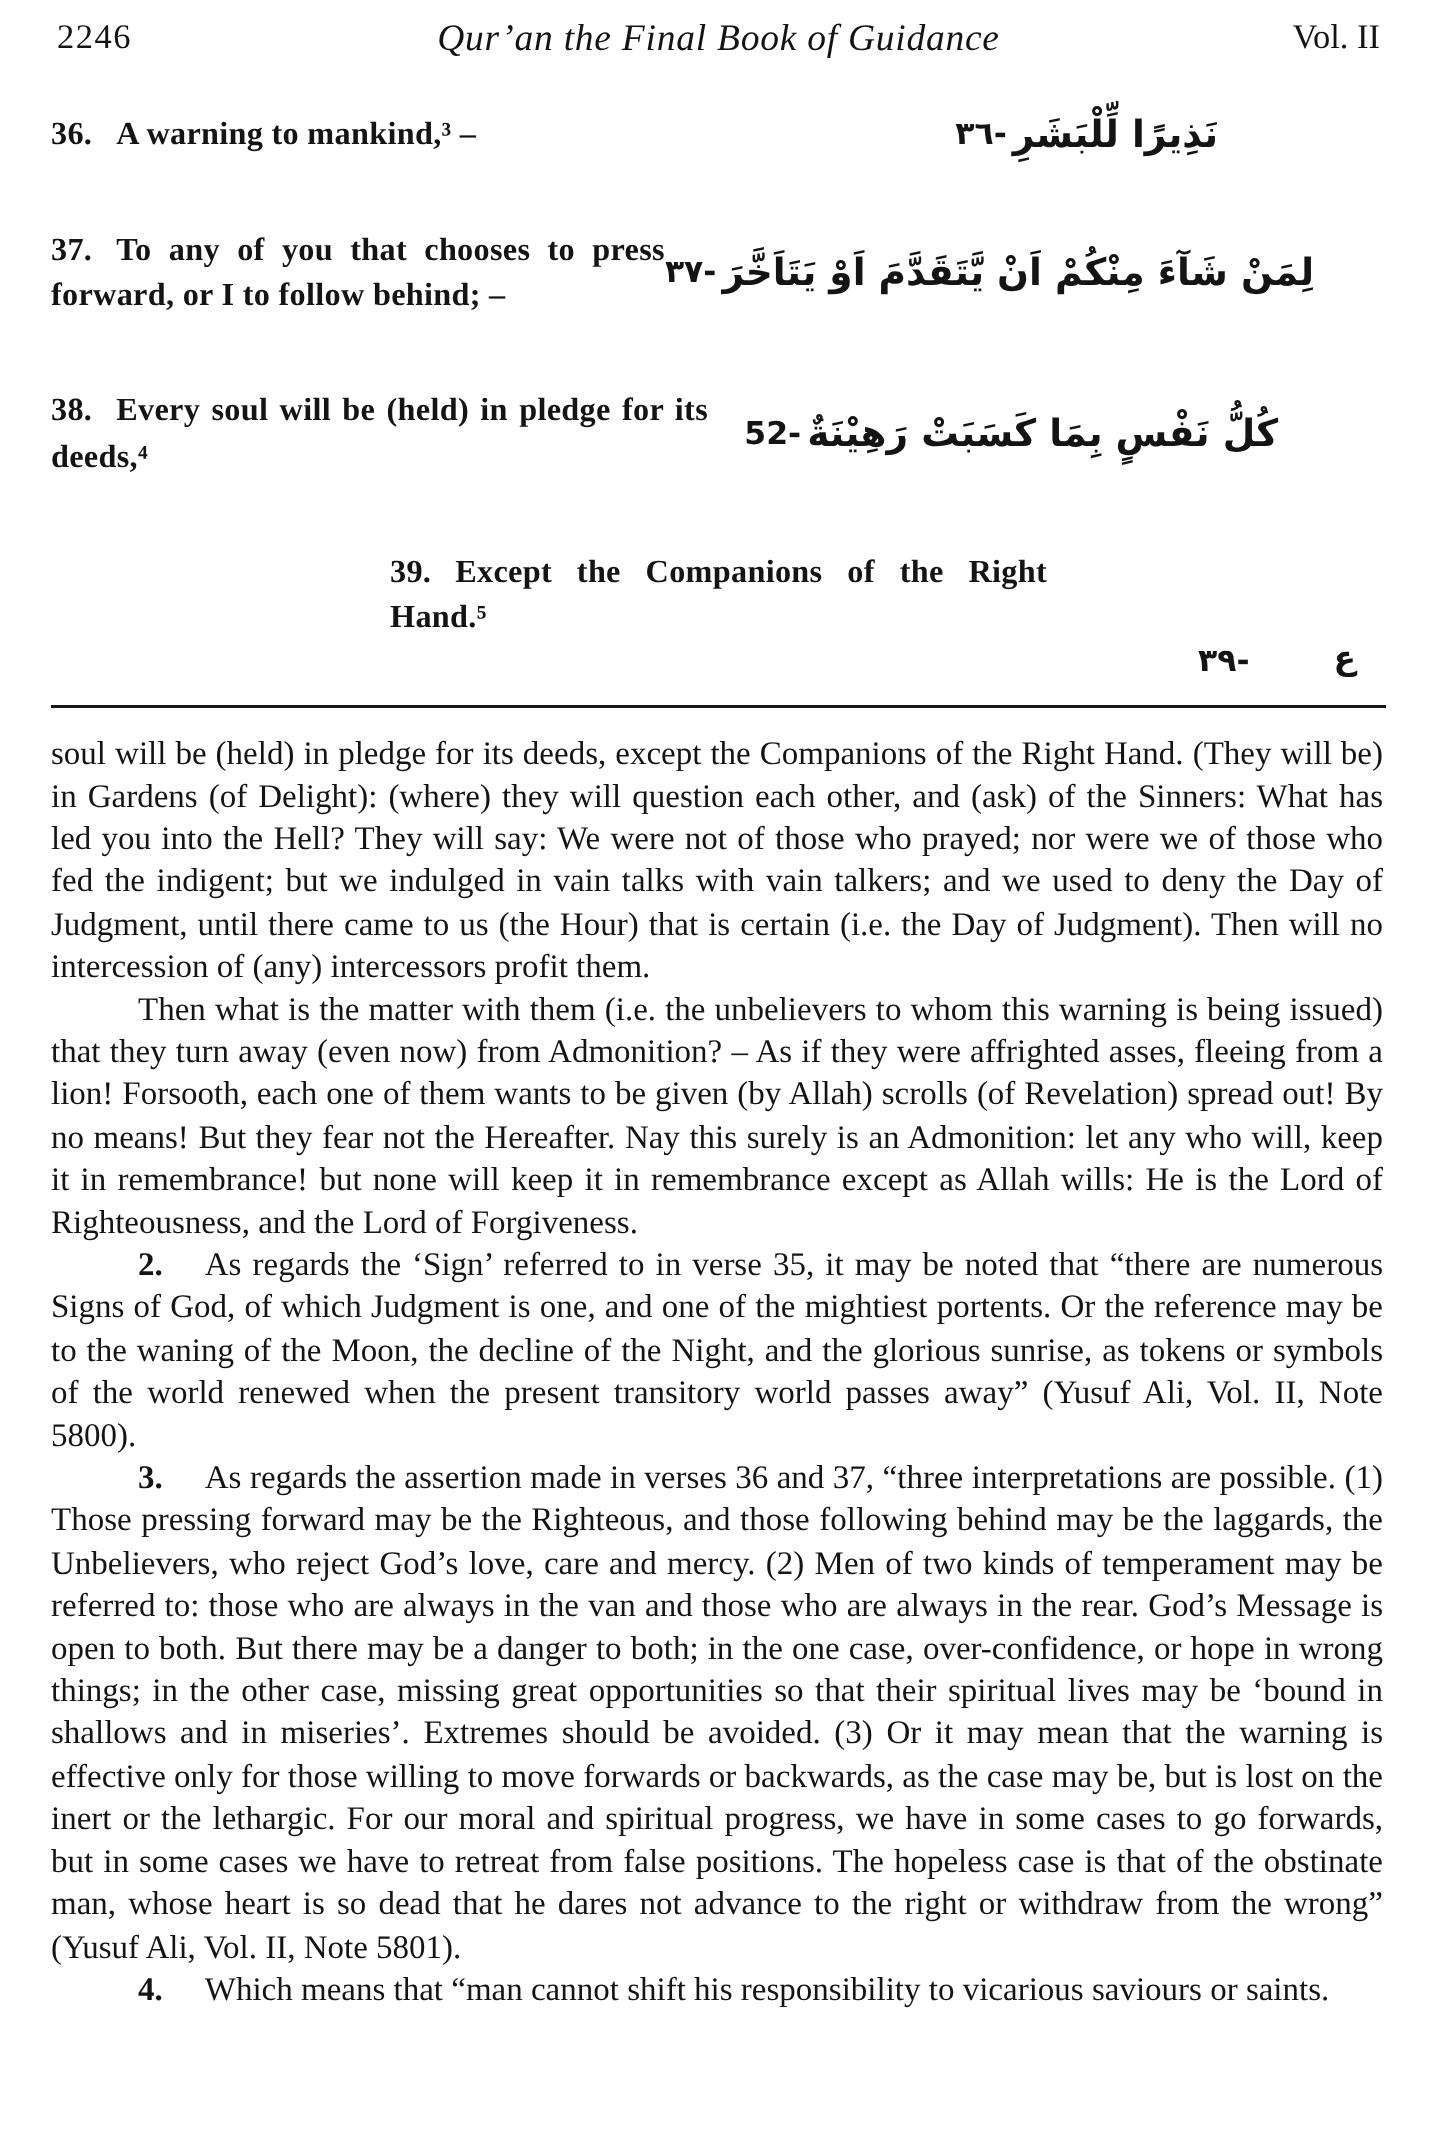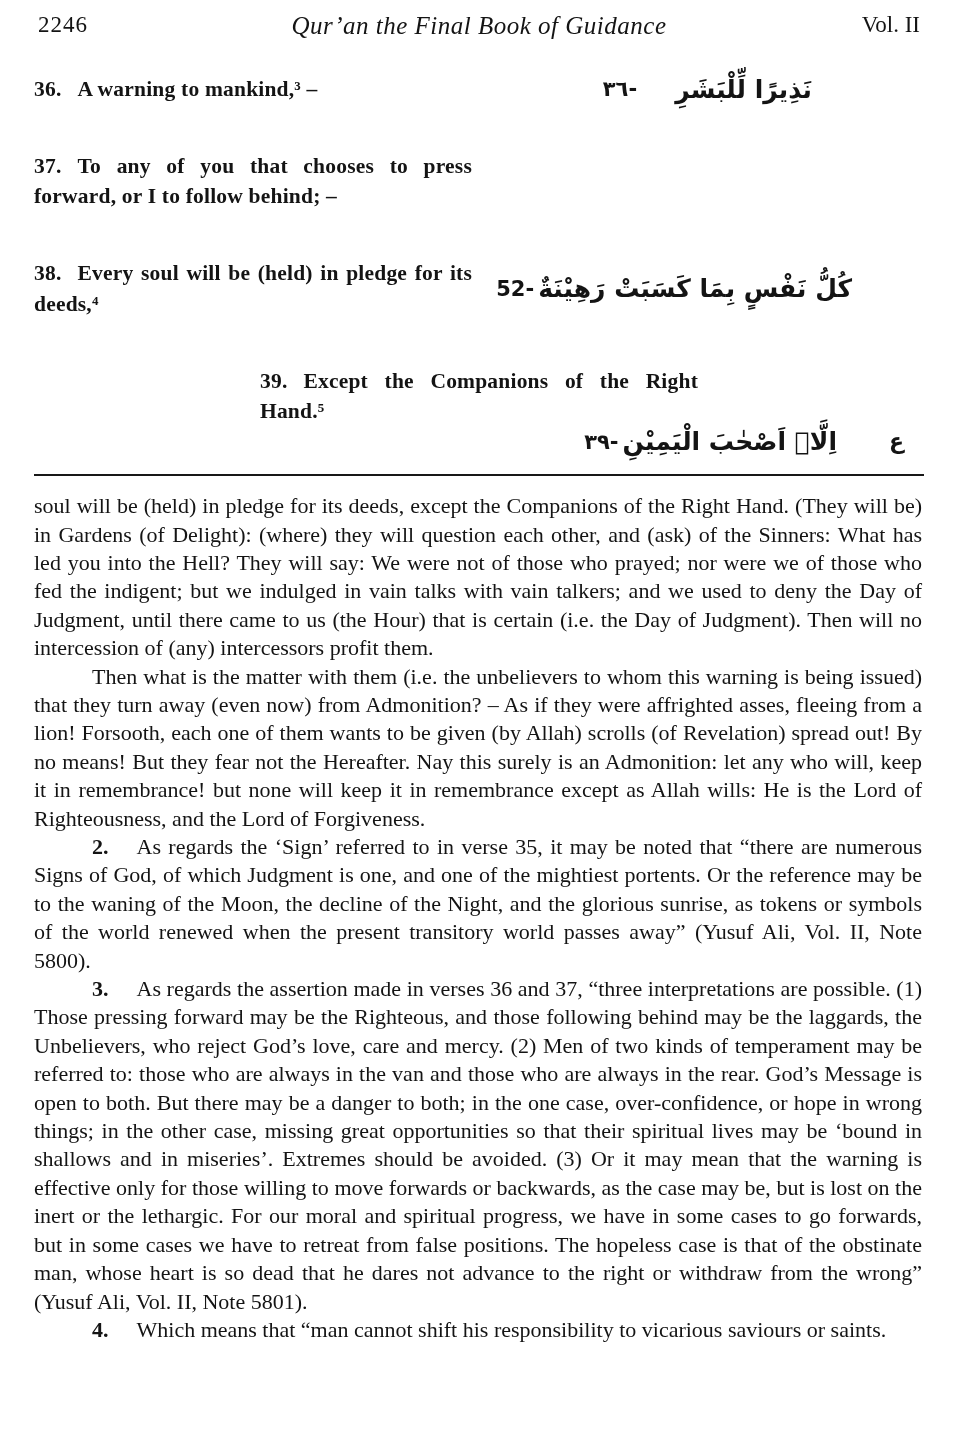--- a/index.html
+++ b/index.html
@@ -37,21 +37,21 @@
     text-align: justify; letter-spacing: 0.2px;
   }
   .v-num { margin-right: 16px; }
   .v-ar {
     margin-left: auto; display: flex; align-items: center;
     font-size: 25px; font-weight: 700; white-space: nowrap;
     font-family: "DejaVu Sans", sans-serif;
   }
   .ar-num { margin-right: 4px; font-size: 21px; }
   .ar-marker { margin-left: 52px; font-size: 22px; }
-  .verse-row:nth-of-type(1) .v-ar { margin-right: 112px; gap: 34px; }
+  .verse-row:nth-of-type(1) .v-ar { margin-right: 112px; }
   .verse-row:nth-of-type(2) .v-ar { margin-right: 48px; }
   .verse-row:nth-of-type(3) .v-ar { margin-right: 72px; }
   .verse-row:nth-of-type(4) .v-ar { margin-right: 20px; }
 
   
   .rule { border: none; border-top: 2.5px solid #181818; margin: 4px 0 16px 0; }
 
   
   .commentary {
     font-size: 22px;
@@ -80,35 +80,38 @@
     <div class="verse-row">
       <p class="v-en"><b class="v-num">36.</b><span>A warning to mankind,³ –</span></p>
       <div class="v-ar">
         <span class="ar-num">٣٦-</span>
           <span class="ar-text" dir="rtl">نَذِيرًا لِّلْبَشَرِ</span>
       </div>
     </div>
 
     <div class="verse-row">
       <p class="v-en"><b class="v-num">37.</b><span>To any of you that chooses to press forward, or I to follow behind; –</span></p>
+      <div class="v-ar">
+        <span class="ar-num">٣٧-</span>
+          <span class="ar-text" dir="rtl">لِمَنْ شَآءَ مِنْكُمْ اَنْ يَّتَقَدَّمَ اَوْ يَتَاَخَّرَ</span>
+      </div>
     </div>
 
     <div class="verse-row">
       <p class="v-en"><b class="v-num">38.</b><span>Every soul will be (held) in pledge for its deeds,⁴</span></p>
       <div class="v-ar">
         <span class="ar-num">52-</span>
           <span class="ar-text" dir="rtl">كُلُّ نَفْسٍ بِمَا كَسَبَتْ رَهِيْنَةٌ</span>
       </div>
     </div>
 
     <div class="verse-row">
       <p class="v-en"><b class="v-num">39.</b><span>Except the Companions of the Right Hand.⁵</span></p>
       <div class="v-ar">
         <span class="ar-num">٣٩-</span>
-          <span class="ar-text" dir="rtl">اِلَّاۤ اَصْحٰبَ الْيَمِيْنِ</span>
           <span class="ar-marker">ع</span>
       </div>
     </div>
 
   </section>
 
   <hr class="rule">
 
   <section class="commentary">
 

